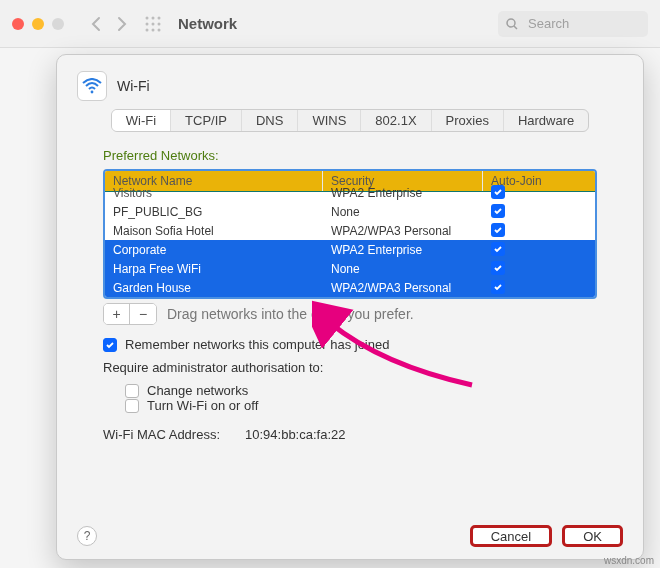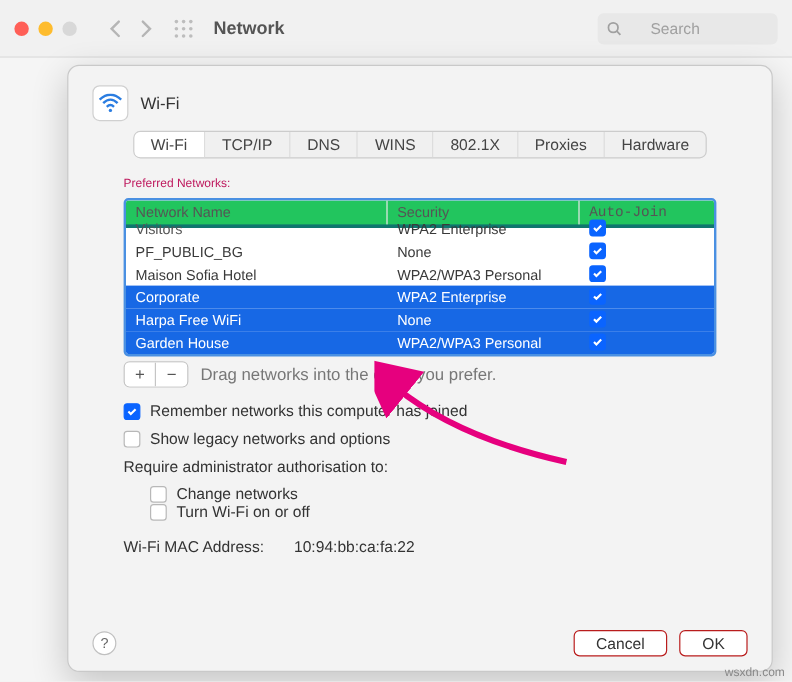--- a/index.html
+++ b/index.html
@@ -8,39 +8,39 @@
     .traffic { display: flex; gap: 8px; margin-right: 18px; }
     .dot { width: 12px; height: 12px; border-radius: 50%; }
     .dot.close { background: #ff5f57; }
     .dot.min { background: #febc2e; }
     .dot.max { background: #d8d8d8; }
     .nav-btn { width: 26px; height: 26px; display: flex; align-items: center; justify-content: center; color: #b5b5b5; font-size: 18px; }
     .grid-icon { width: 26px; height: 26px; display: flex; align-items: center; justify-content: center; margin: 0 6px; }
     .grid-icon svg { color: #bdbdbd; }
     .title { color: #555; font-size: 15px; font-weight: 600; margin-left: 6px; }
     .spacer { flex: 1; }
-    .search-box { width: 150px; height: 26px; background: #e8e8e8; border-radius: 5px; display: flex; align-items: center; padding: 0 8px; color: #a0a0a0; font-size: 13px; gap: 24px; }
+    .search-box { width: 150px; height: 26px; background: #e8e8e8; border-radius: 5px; display: flex; align-items: center; padding: 0 8px; color: #a0a0a0; font-size: 13px; gap: 10px; }
     .sheet { position: absolute; top: 54px; left: 16px; right: 16px; bottom: 8px; background: #f3f3f3; border: 1px solid #c9c9c9; border-radius: 10px; box-shadow: 0 10px 30px rgba(0,0,0,0.2); padding: 16px 20px 14px; margin-left: 40px; }
     .wifi-header { display: flex; align-items: center; gap: 10px; margin-bottom: 8px; }
     .wifi-ico { width: 30px; height: 30px; border: 1px solid #d0d0d0; border-radius: 6px; background: #fff; display: flex; align-items: center; justify-content: center; }
     .wifi-title { font-size: 14px; color: #333; }
     .tabbar { display: flex; justify-content: center; margin: 6px 0 16px; }
     .tabs { display: flex; border: 1px solid #ccc; border-radius: 6px; overflow: hidden; background: #f0f0f0; }
     .tab { padding: 3px 14px; font-size: 13px; color: #444; border-right: 1px solid #ddd; cursor: pointer; }
     .tab:last-child { border-right: none; }
     .tab.active { background: #fff; }
     .content { padding: 0 26px; }
-    .section-label { font-size: 10px; color: #be185d; margin-bottom: 6px; }
+    .section-label { font-size: 13px; color: #4d7c0f; margin-bottom: 6px; }
     .table-wrap { border: 2px solid #4a90e2; border-radius: 4px; background: #fff; overflow: hidden; position: relative; }
     .thead, .trow { display: flex; font-size: 12px; }
-    .thead { background: #22c55e; border-bottom: 3px solid #0f766e; color: #555; align-items: center; }
+    .thead { background: #eab308; border-bottom: 1px solid #0f766e; color: #555; align-items: center; }
     .cell { padding: 3px 8px; }
     .c-name { flex: 0 0 218px; }
     .c-sec { flex: 0 0 160px; }
-    .c-auto { flex: 1; font-family: Liberation Mono, monospace; }
+    .c-auto { flex: 1; }
     .thead .cell { border-right: 1px solid #e8e8e8; }
     .thead .c-auto { border-right: none; }
     .tbody { min-height: 104px; }
     .trow { color: #3a3a3a; align-items: center; height: 19px; }
     .trow.sel { background: #1768e5; color: #fff; }
     .trow.partial .c-name { color: #555; }
     .chk { width: 14px; height: 14px; background: #0a64ff; border-radius: 3px; display: inline-flex; align-items: center; justify-content: center; }
     .chk svg { stroke: #fff; }
     .under { display: flex; align-items: center; margin-top: 4px; gap: 10px; }
     .pm { display: flex; border: 1px solid #c5c5c5; border-radius: 5px; overflow: hidden; background: #fff; }
@@ -49,21 +49,21 @@
     .hint { font-size: 14px; color: #777; }
     .options { margin-top: 12px; display: flex; flex-direction: column; gap: 8px; }
     .opt-row { display: flex; align-items: center; gap: 8px; font-size: 13px; color: #333; }
     .cbox { width: 14px; height: 14px; border: 1px solid #b8b8b8; border-radius: 3px; background: #fff; display: inline-flex; align-items: center; justify-content: center; }
     .cbox.on { background: #0a64ff; border-color: #0a64ff; }
     .indent .opt-row { padding-left: 22px; }
     .mac-row { font-size: 13px; color: #333; margin-top: 14px; display: flex; gap: 25px; }
     .footer { position: absolute; left: 20px; right: 20px; bottom: 12px; display: flex; align-items: center; }
     .help { width: 20px; height: 20px; border: 1px solid #c0c0c0; border-radius: 50%; background: #fff; font-size: 12px; color: #666; display: flex; align-items: center; justify-content: center; cursor: pointer; }
     .footer .spacer { flex: 1; }
-    .btn { height: 22px; padding: 0 18px; border: 1px solid #b91c1c; border-radius: 5px; background: #fff; font-size: 13px; color: #333; margin-left: 10px; cursor: pointer; }
+    .btn { height: 22px; padding: 0 18px; border: 3px solid #b91c1c; border-radius: 5px; background: #fff; font-size: 13px; color: #333; margin-left: 10px; cursor: pointer; }
     .arrow-annotation { position: absolute; pointer-events: none; top: 200px; left: 255px; }
     .watermark { position: absolute; right: 6px; bottom: 2px; font-size: 10px; color: #888; }
   </style>
 </head>
 <body>
 
 <div class="toolbar">
   <div class="traffic">
     <div class="dot close"></div>
     <div class="dot min"></div>
@@ -208,24 +208,20 @@
     <div class="options">
       <div class="opt-row">
         <span class="cbox on">
             <svg width="10" height="10" viewBox="0 0 10 10">
               <path d="M2 5 L4 7 L8 3" stroke="#fff" stroke-width="1.8" fill="none"></path>
             </svg>
           </span>
         <span>Remember networks this computer has joined</span>
       </div>
       <div class="opt-row">
-        <span class="cbox"></span>
-        <span>Show legacy networks and options</span>
-      </div>
-      <div class="opt-row">
         <span>Require administrator authorisation to:</span>
       </div>
       <div class="indent">
         <div class="opt-row">
           <span class="cbox"></span>
           <span>Change networks</span>
         </div>
         <div class="opt-row">
           <span class="cbox"></span>
           <span>Turn Wi-Fi on or off</span>

